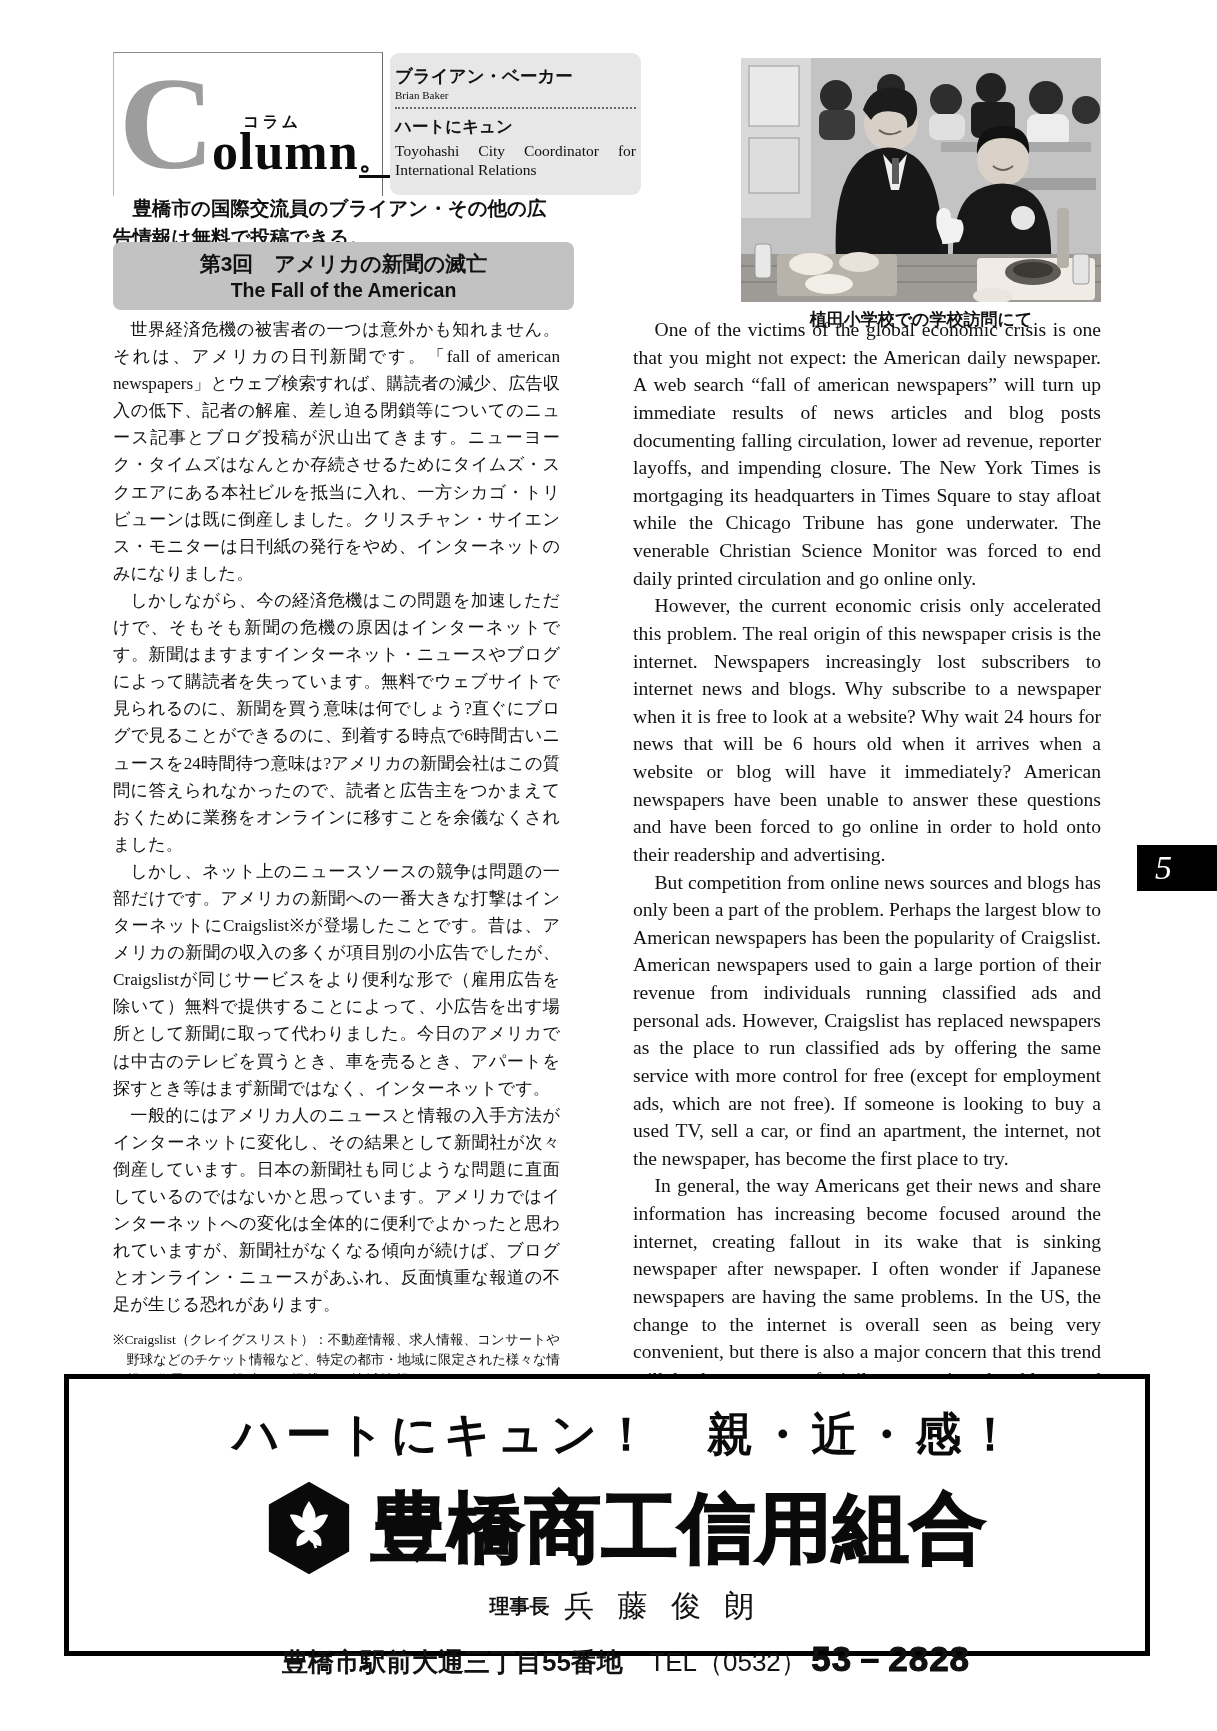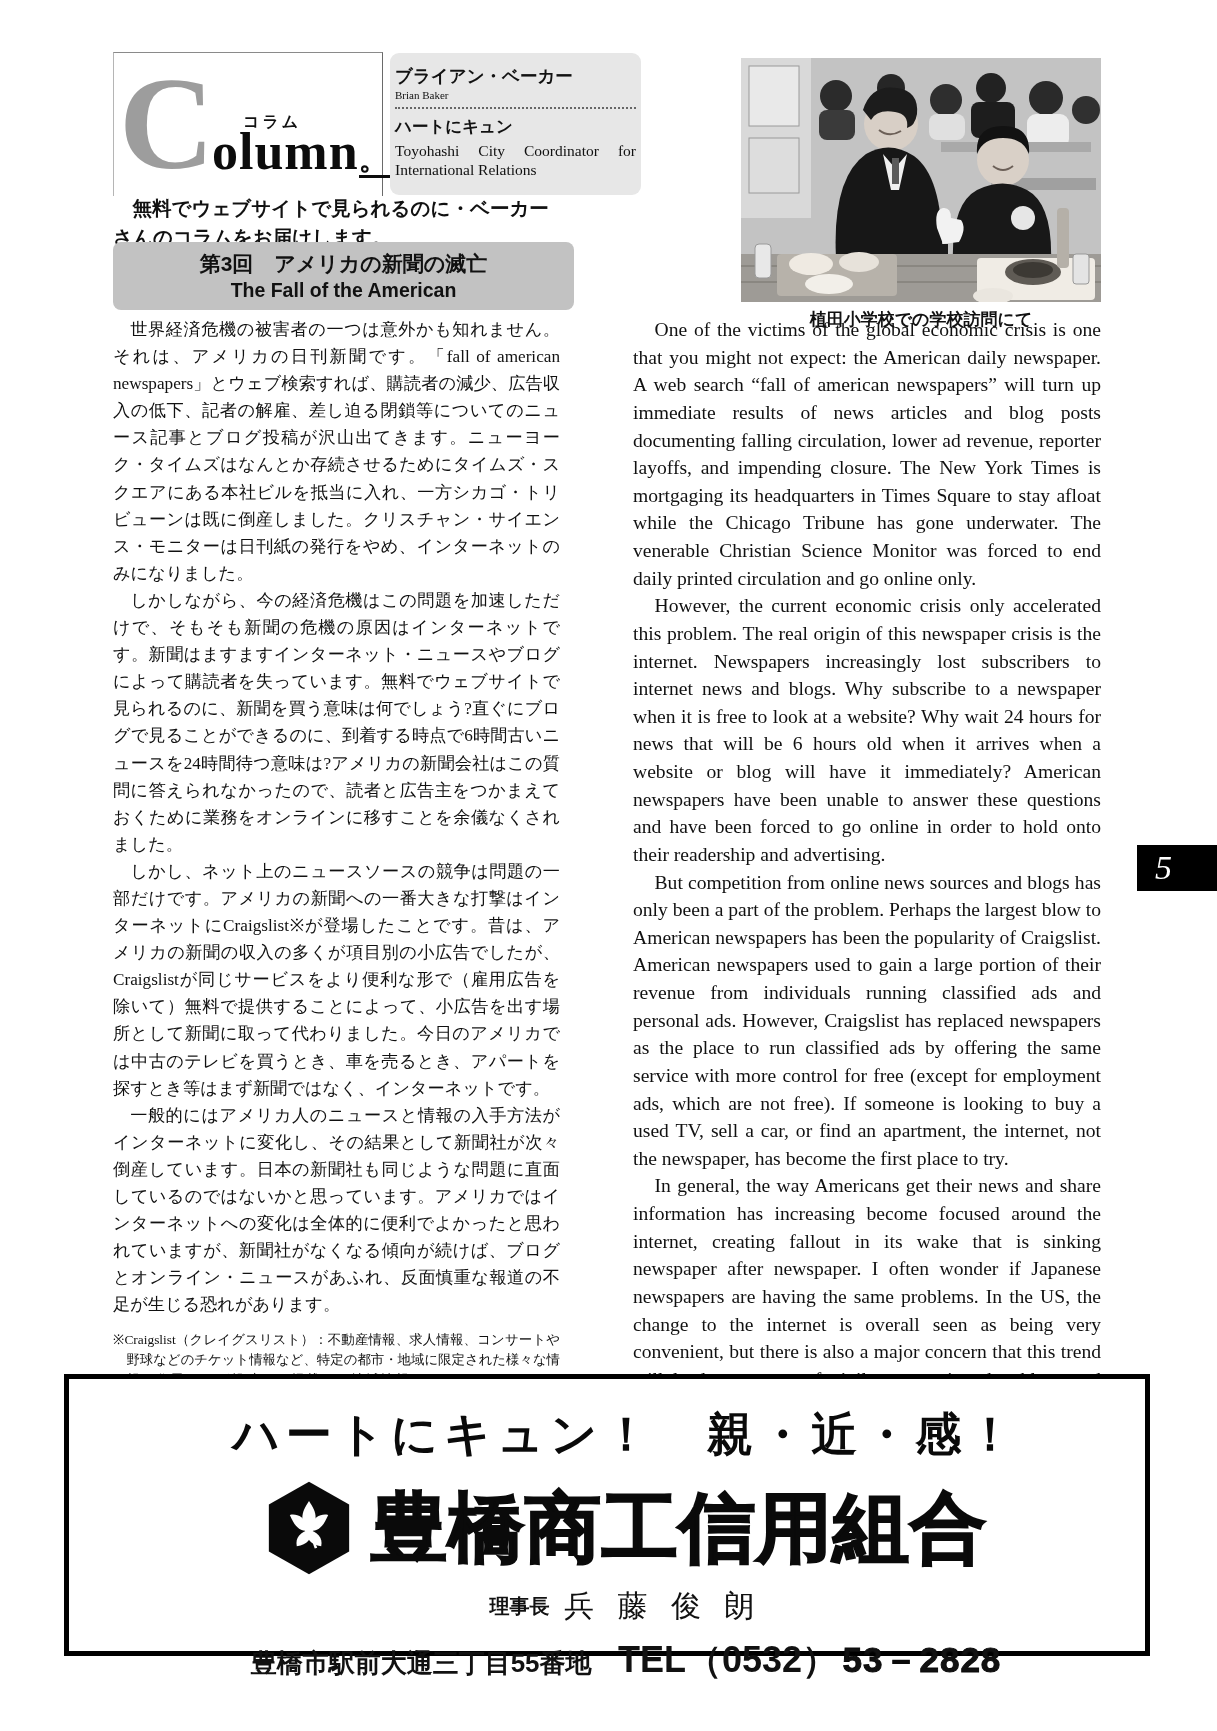--- a/index.html
+++ b/index.html
@@ -67,21 +67,21 @@
              font-size:46px;font-weight:bold;letter-spacing:6px;color:#0a0a0a;}
   .ad-brand-row{display:flex;align-items:center;justify-content:center;margin-top:14px;gap:18px;}
   .ad-logo{width:88px;height:96px;flex:0 0 auto;}
   .ad-brand{font-size:76px;font-weight:800;letter-spacing:1px;color:#0a0a0a;line-height:1;
             font-family:"Liberation Sans", sans-serif;-webkit-text-stroke:2px #0a0a0a;}
   .ad-president{text-align:center;margin-top:10px;}
   .ad-president .label{font-size:20px;font-weight:bold;vertical-align:3px;}
   .ad-president .name{font-family:"Liberation Serif", serif;font-size:30px;letter-spacing:8px;margin-left:10px;}
   .ad-address-row{text-align:center;margin-top:9px;}
   .ad-address{font-size:26px;font-weight:bold;}
-  .ad-tel-label{font-size:36px;font-weight:bold;margin-left:22px;text-align:right;}
+  .ad-tel-label{font-size:26px;font-weight:normal;margin-left:22px;text-align:right;}
   .ad-tel-number{font-size:35px;font-weight:800;letter-spacing:1px;-webkit-text-stroke:1px #0a0a0a;}
 </style>
 </head>
 <body>
 
 <div class="page">
 
   <div class="logo-frame"></div>
   <div class="logo-bigc">C</div>
   <div class="logo-kana">コラム</div>
@@ -142,21 +142,21 @@
       <rect x="236" y="200" width="118" height="42" rx="4" fill="#f0ece5"></rect>
       <ellipse cx="292" cy="214" rx="28" ry="13" fill="#5f5b55"></ellipse>
       <ellipse cx="292" cy="212" rx="20" ry="8" fill="#3c3934"></ellipse>
       <rect x="332" y="196" width="16" height="30" rx="3" fill="#e4e4e4" stroke="#999"></rect>
       <ellipse cx="252" cy="238" rx="20" ry="8" fill="#eae6df"></ellipse>
       <rect x="316" y="150" width="12" height="60" rx="4" fill="#b5b0a8"></rect>
     </svg>
   </div>
   <div class="photo-caption">植田小学校での学校訪問にて</div>
 
-  <p class="intro">無料でウェブサイトで見られるのに・ベーカーさんのコラムをお届けします。</p>
+  <p class="intro">豊橋市の国際交流員のブライアン・その他の広告情報は無料で投稿できる。</p>
 
   <div class="title-box">
     <div class="title-jp">第3回　アメリカの新聞の滅亡</div>
     <div class="title-en">The Fall of the American</div>
   </div>
 
   <div class="jp-body">
     <p>世界経済危機の被害者の一つは意外かも知れません。それは、アメリカの日刊新聞です。「fall of american newspapers」とウェブ検索すれば、購読者の減少、広告収入の低下、記者の解雇、差し迫る閉鎖等についてのニュース記事とブログ投稿が沢山出てきます。ニューヨーク・タイムズはなんとか存続させるためにタイムズ・スクエアにある本社ビルを抵当に入れ、一方シカゴ・トリビューンは既に倒産しました。クリスチャン・サイエンス・モニターは日刊紙の発行をやめ、インターネットのみになりました。</p>
     <p>しかしながら、今の経済危機はこの問題を加速しただけで、そもそも新聞の危機の原因はインターネットです。新聞はますますインターネット・ニュースやブログによって購読者を失っています。無料でウェブサイトで見られるのに、新聞を買う意味は何でしょう?直ぐにブログで見ることができるのに、到着する時点で6時間古いニュースを24時間待つ意味は?アメリカの新聞会社はこの質問に答えられなかったので、読者と広告主をつかまえておくために業務をオンラインに移すことを余儀なくされました。</p>
     <p>しかし、ネット上のニュースソースの競争は問題の一部だけです。アメリカの新聞への一番大きな打撃はインターネットにCraigslist※が登場したことです。昔は、アメリカの新聞の収入の多くが項目別の小広告でしたが、Craigslistが同じサービスをより便利な形で（雇用広告を除いて）無料で提供することによって、小広告を出す場所として新聞に取って代わりました。今日のアメリカでは中古のテレビを買うとき、車を売るとき、アパートを探すとき等はまず新聞ではなく、インターネットです。</p>

